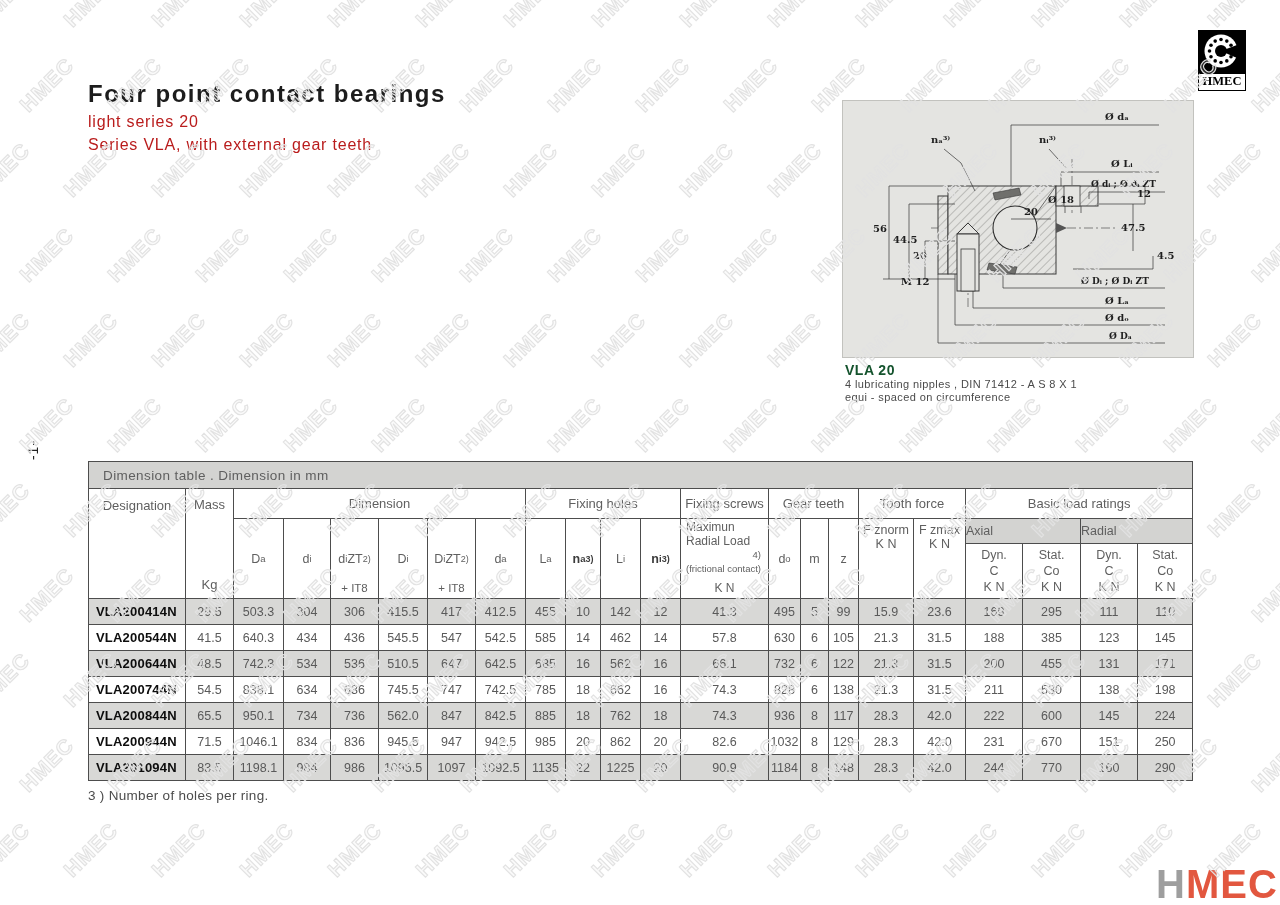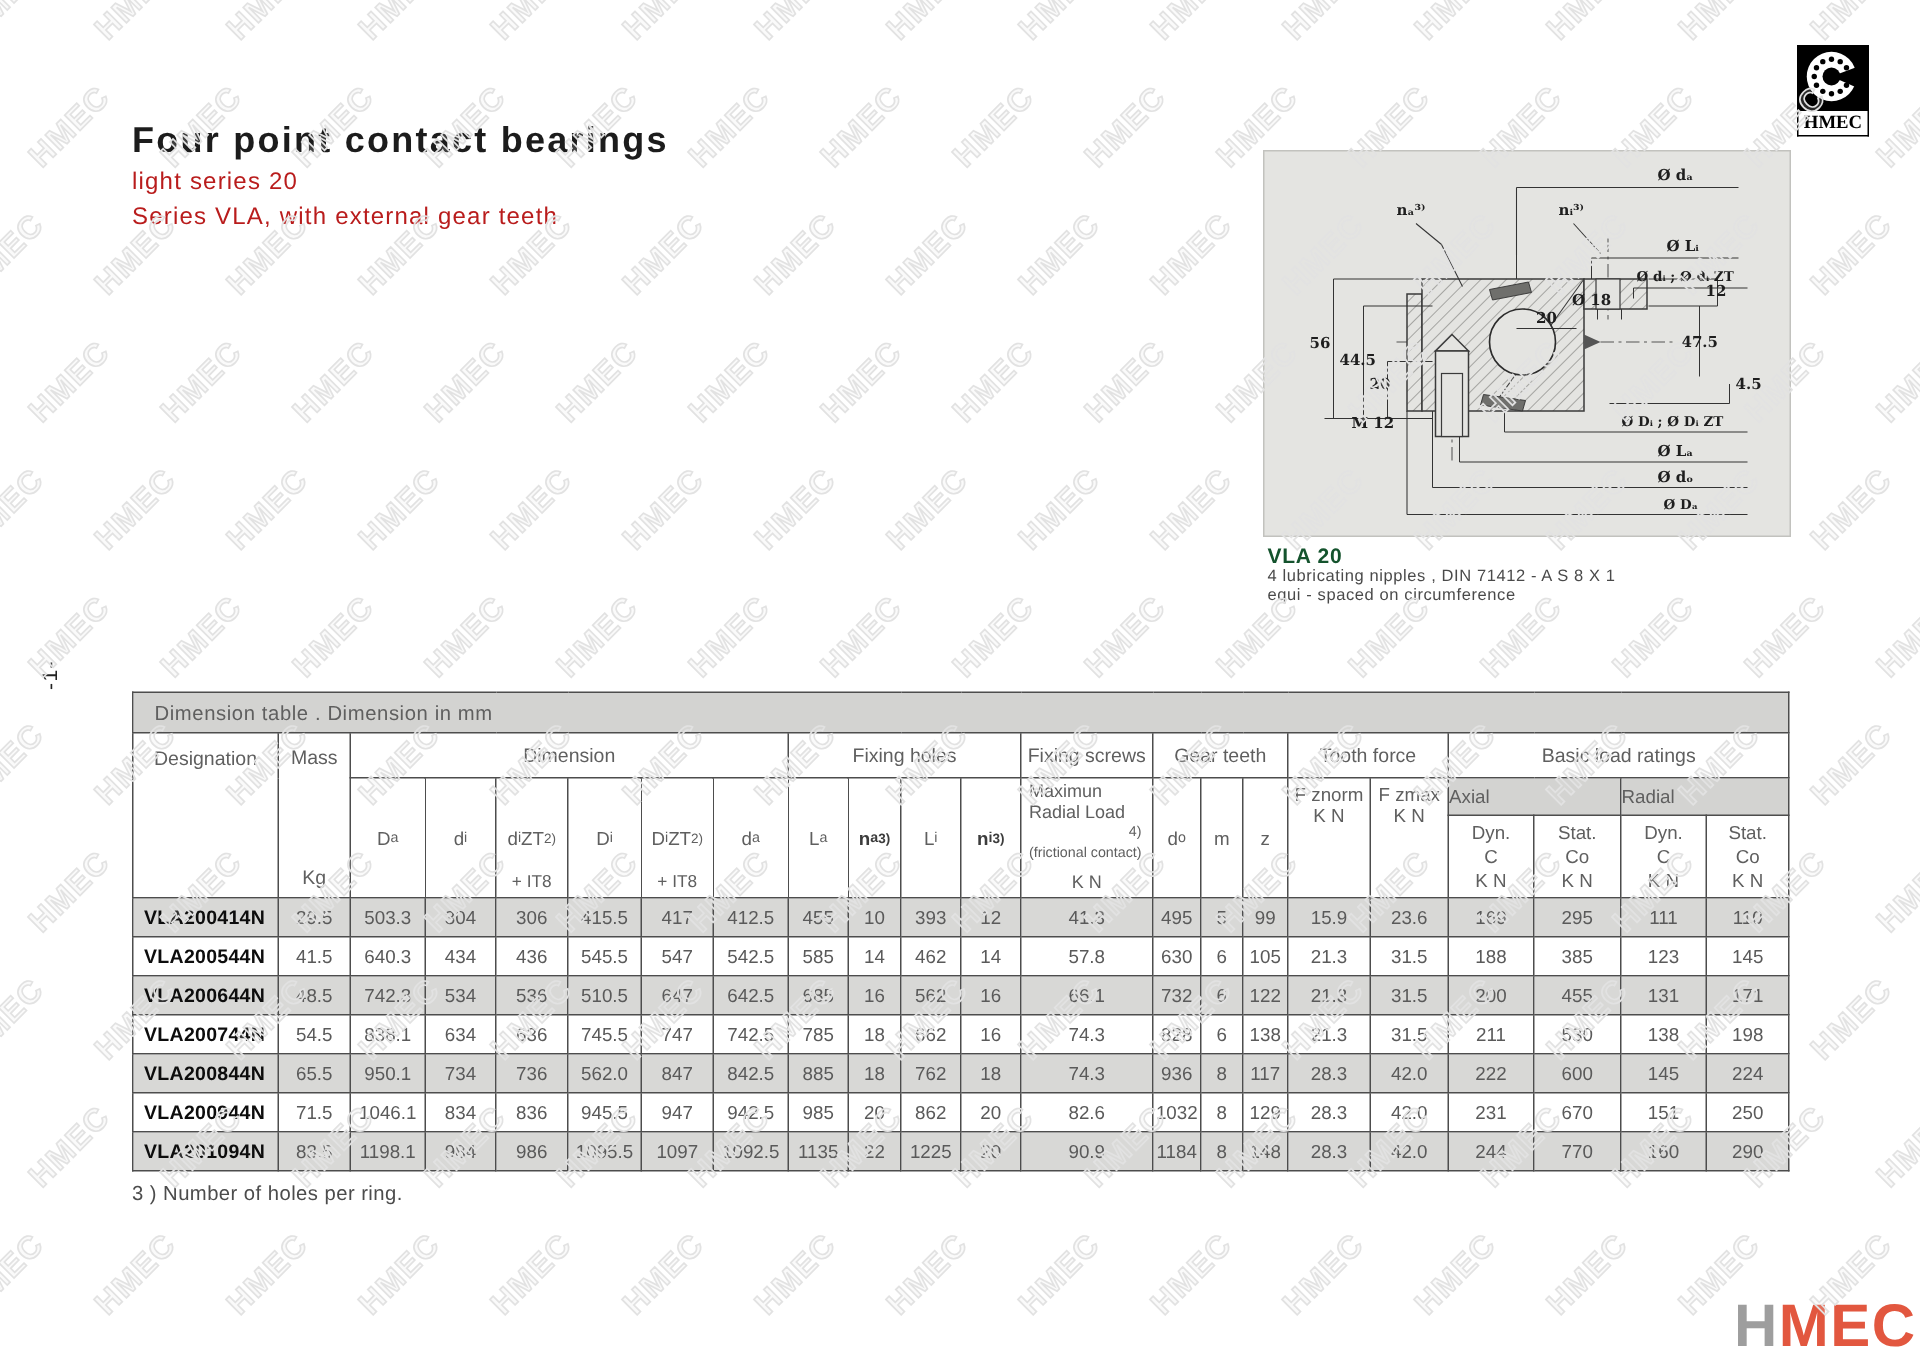--- a/index.html
+++ b/index.html
@@ -413,21 +413,21 @@
             <td class="desig">VLA200414N</td>
             <td>29.5</td>
             <td>503.3</td>
             <td>304</td>
             <td>306</td>
             <td>415.5</td>
             <td>417</td>
             <td>412.5</td>
             <td>455</td>
             <td>10</td>
-            <td>393</td>
+            <td>142</td>
             <td>12</td>
             <td>41.3</td>
             <td>495</td>
             <td>5</td>
             <td>99</td>
             <td>15.9</td>
             <td>23.6</td>
             <td>169</td>
             <td>295</td>
             <td>111</td>

